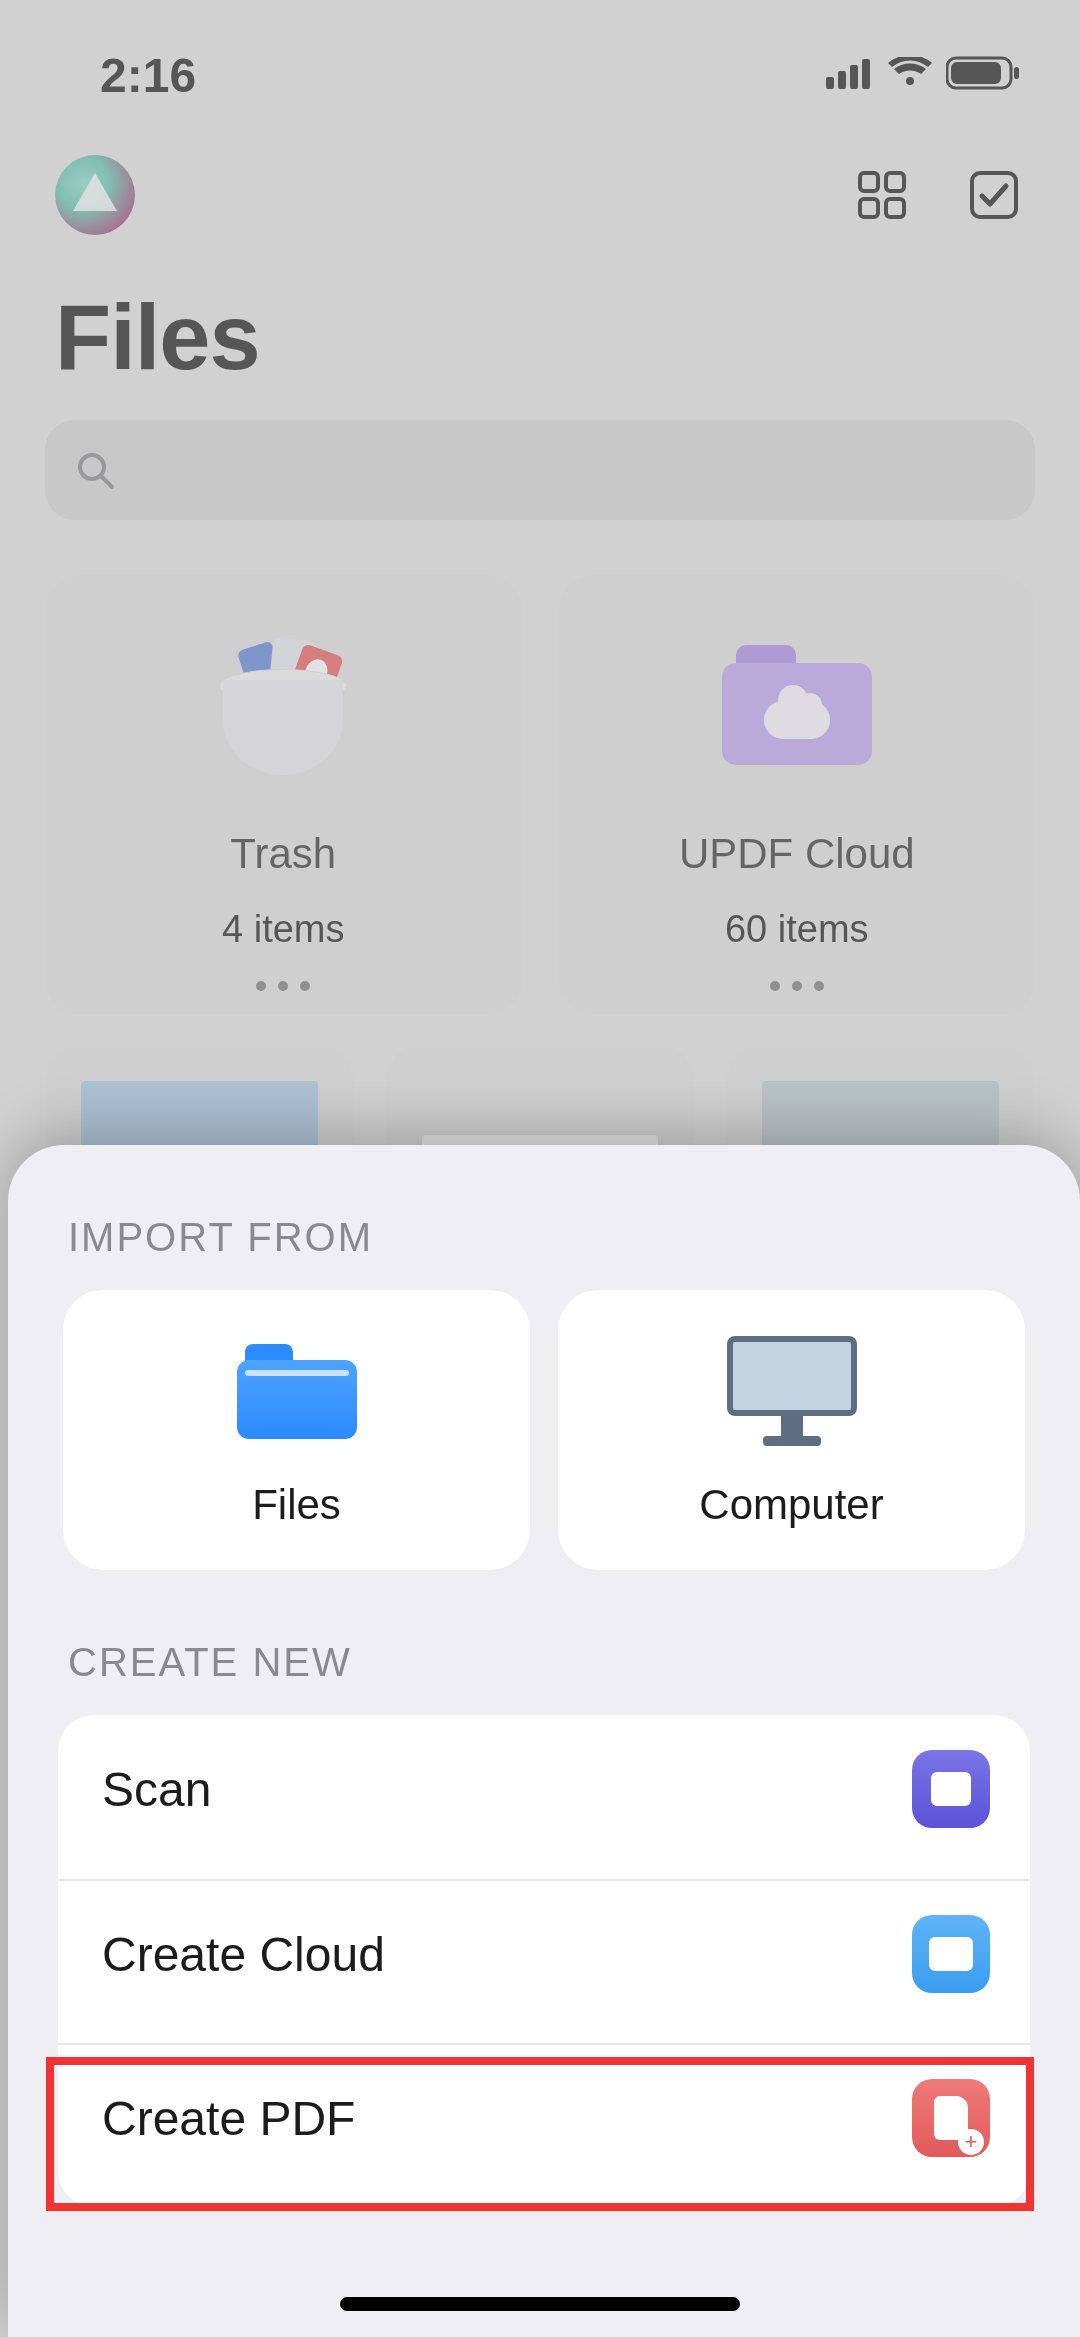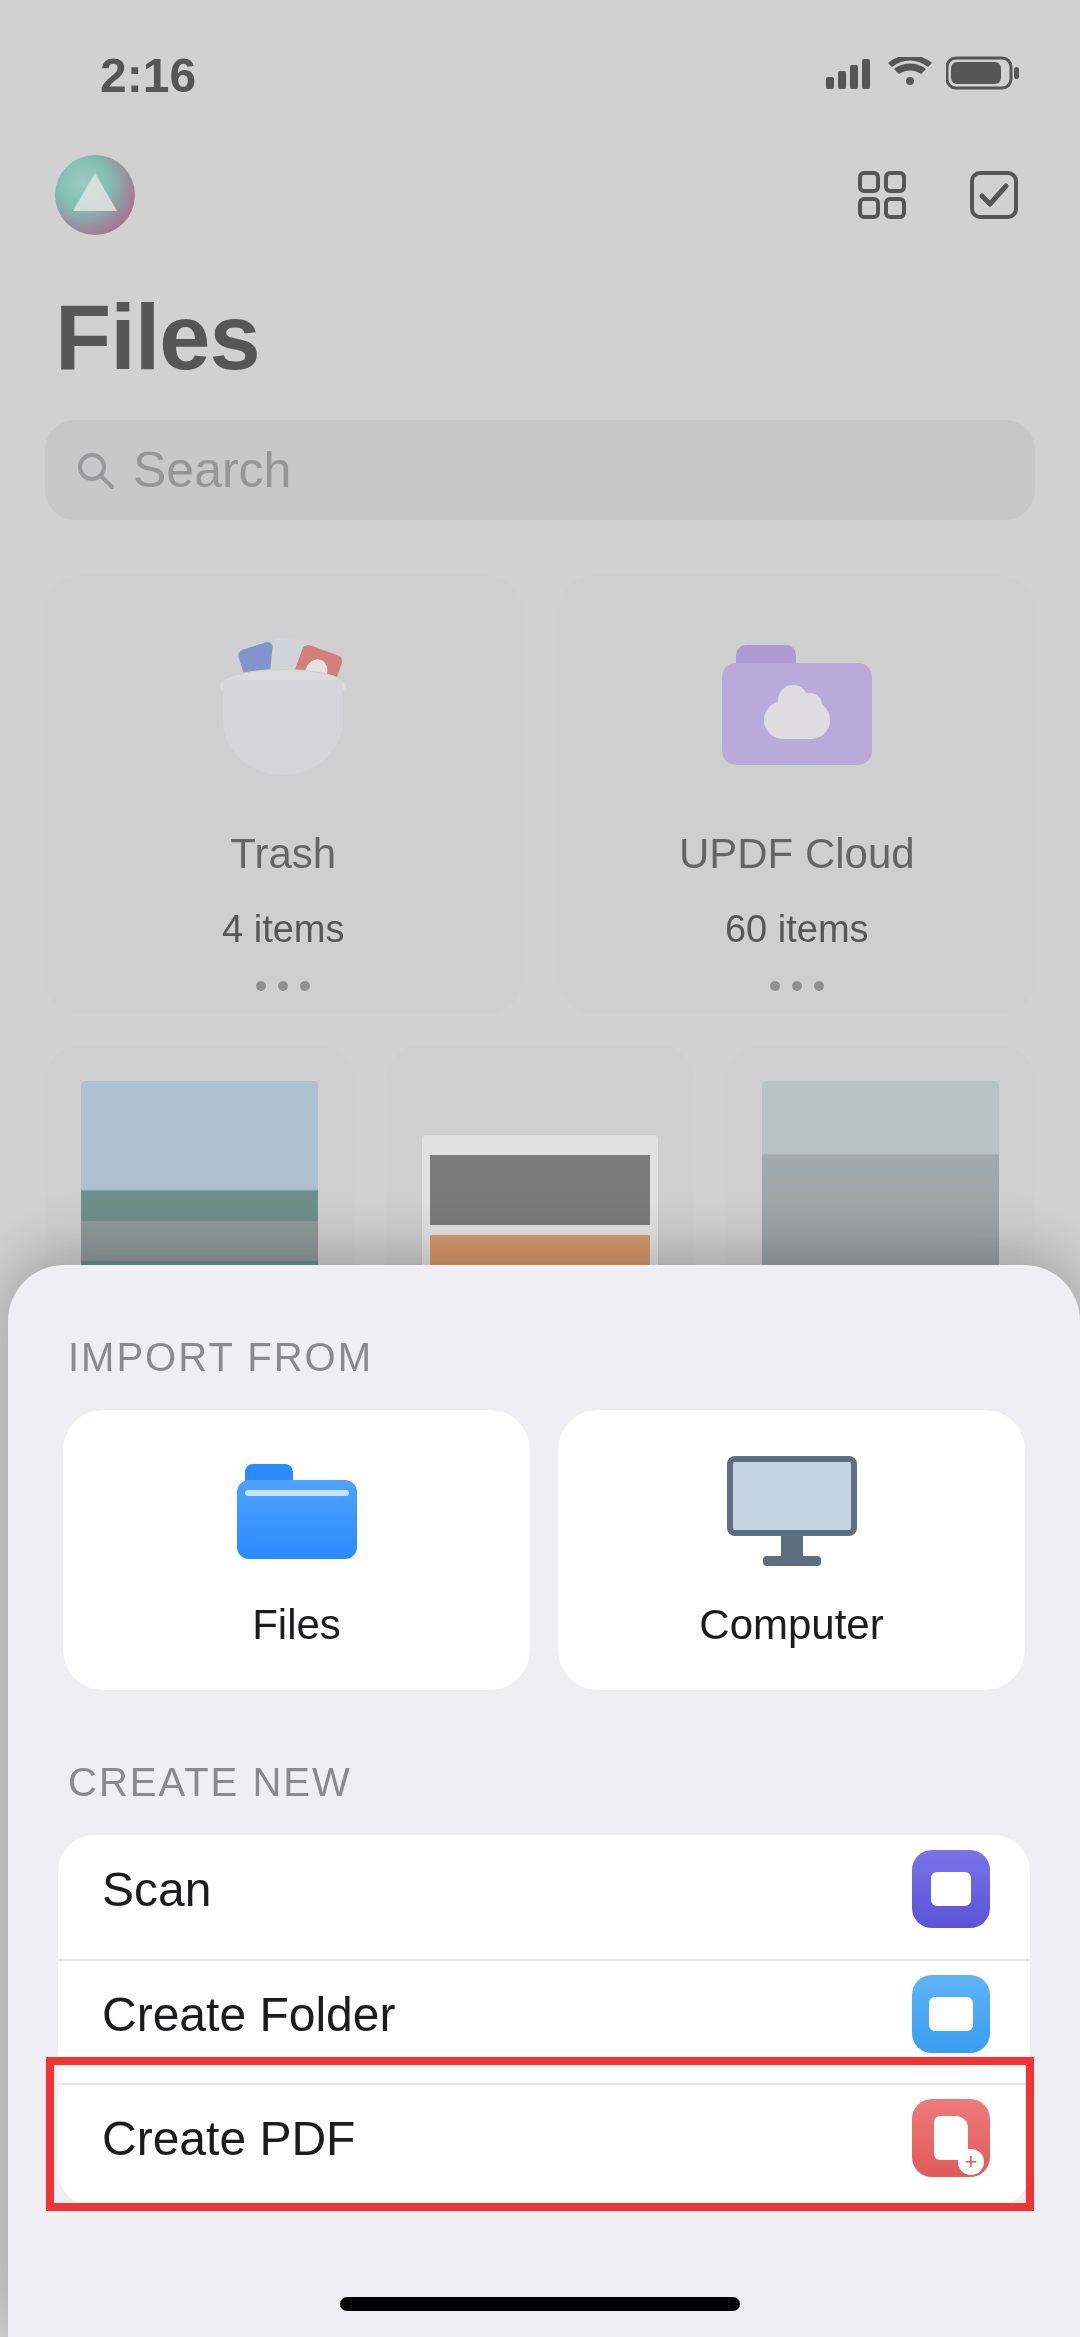--- a/index.html
+++ b/index.html
@@ -170,21 +170,21 @@
   .computer .scr { position:absolute; top:0; left:0; right:0; height:80px; background:#c5d4e3; border:6px solid #5d6e80; border-radius:8px; }
   .computer .stand { position:absolute; left:54px; bottom:8px; width:22px; height:22px; background:#5d6e80; }
   .computer .base { position:absolute; left:36px; bottom:0; width:58px; height:10px; background:#5d6e80; border-radius:4px; }
 
   
   .list {
     margin:0 50px; background:#fff; border-radius:36px; overflow:hidden;
   }
   .list-row {
     display:flex; align-items:center; justify-content:space-between;
-    height:124px; padding:0 40px 16px 44px;
+    height:164px; padding:0 40px 16px 44px;
     border-top:2px solid #e7e7ea;
   }
   .list-row:first-child { border-top:none; }
   .list-row .label { font-size:48px; color:#1c1c1e; }
   .row-icon {
     width:78px; height:78px; border-radius:20px;
     display:flex; align-items:center; justify-content:center;
   }
   .ic-scan { background:linear-gradient(#7a74e6,#5c52d6); }
   .ic-scan::after { content:""; width:40px; height:34px; background:#fff; border-radius:6px; position:relative; }
@@ -260,21 +260,20 @@
   <div class="big-title">Files</div>
 
   <div class="search-wrap">
     <div class="search-field">
       <span class="search-icon">
         <svg viewBox="0 0 40 40">
             <circle cx="17" cy="17" r="12" fill="none" stroke="#7b7b80" stroke-width="4"></circle>
             <line x1="27" y1="27" x2="37" y2="37" stroke="#7b7b80" stroke-width="4" stroke-linecap="round"></line>
           </svg>
       </span>
-      <input class="search-input" placeholder="Search" style="">
     </div>
   </div>
 
   <div class="cards-row">
     <div class="folder-card">
       <div class="thumb">
           <div class="trash-cup">
             <div class="paper1"></div>
             <div class="paper2"></div>
             <div class="paper3"></div>
@@ -349,21 +348,21 @@
   </div>
 
   <div class="sheet-section-title">CREATE NEW</div>
 
   <div class="list">
     <div class="list-row">
       <div class="label">Scan</div>
       <div class="row-icon ic-scan"></div>
     </div>
     <div class="list-row">
-      <div class="label">Create Folder</div>
+      <div class="label">Create Cloud</div>
       <div class="row-icon ic-folder"></div>
     </div>
     <div class="list-row" id="row-create-pdf">
       <div class="label">Create PDF</div>
       <div class="row-icon ic-pdf"></div>
     </div>
   </div>
 </div>
 
 <div class="highlight-box" id="pdf-highlight" style="left: 46px; top: 2057px; width: 988px; height: 154px;"></div>

